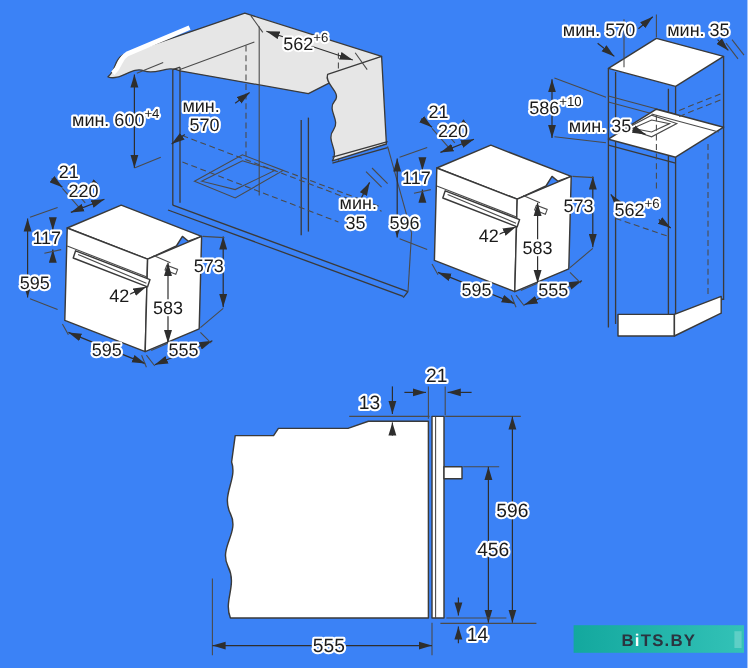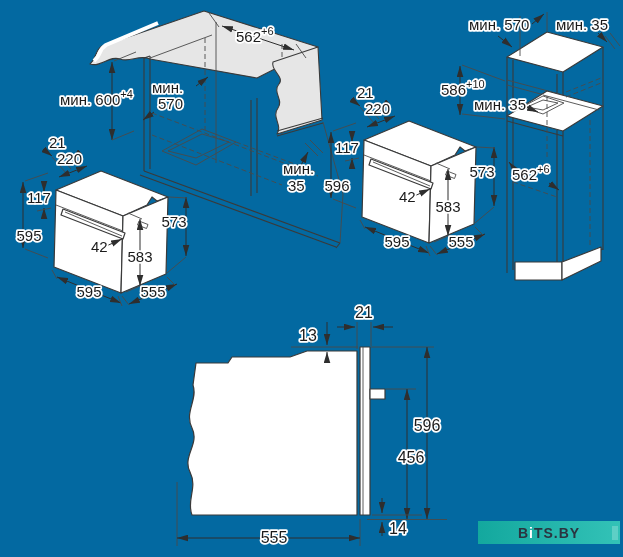--- a/index.html
+++ b/index.html
@@ -1,16 +1,16 @@
 <!DOCTYPE html>
 <html><head>
 <meta charset="utf-8">
 <style>
   html,body{margin:0;padding:0;background:#fff;}
-  .stage{position:relative;width:623px;height:557px;background:#0369a1;overflow:hidden;
+  .stage{position:relative;width:623px;height:557px;background:#3b82f6;overflow:hidden;
          font-family:"Liberation Sans",sans-serif;}
   svg{position:absolute;left:0;top:0;}
   .ln{stroke:#3a3a3a;stroke-width:1.1;fill:none;}
   .thin{stroke:#4a4a4a;stroke-width:0.9;fill:none;}
   .dash{stroke:#4a4a4a;stroke-width:0.9;fill:none;stroke-dasharray:5 3;}
   .face{fill:#ffffff;stroke:#3a3a3a;stroke-width:1.2;stroke-linejoin:round;}
   .gray{fill:#e6e6e6;stroke:#3a3a3a;stroke-width:1.1;stroke-linejoin:round;}
   .white-strip{stroke:#ffffff;stroke-width:4;fill:none;}
   .dim{stroke:#2e2e2e;stroke-width:1;fill:none;}
   .lbl{font-family:"Liberation Sans",sans-serif;font-size:15px;fill:#1b1b1b;

